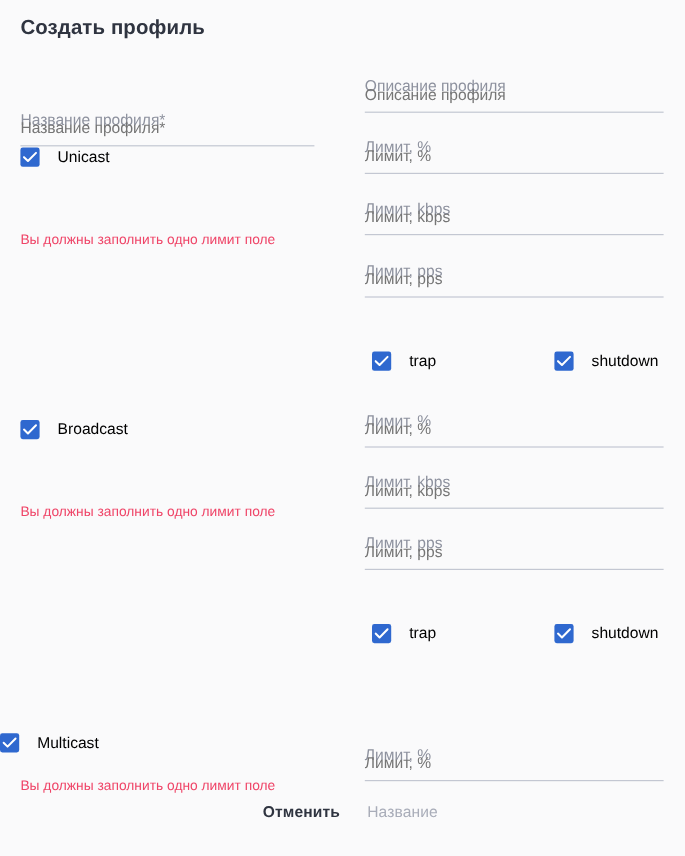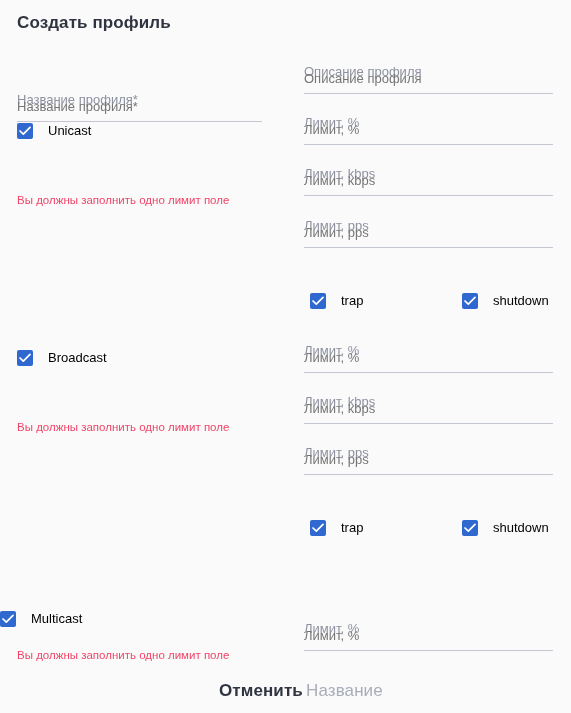--- a/index.html
+++ b/index.html
@@ -131,22 +131,22 @@
   
   .footer {
     position: absolute;
     left: 0;
     right: 0;
     bottom: 0;
     height: 48px;
   }
   .btn {
     position: absolute;
-    top: 16px;
-    font-size: 17px;
+    top: 4px;
+    font-size: 13px;
     font-family: inherit;
     background: transparent;
     border: 0;
     padding: 0;
     cursor: pointer;
     white-space: nowrap;
     letter-spacing: 0.1px;
   }
   .btn-cancel {
     left: 219px;

